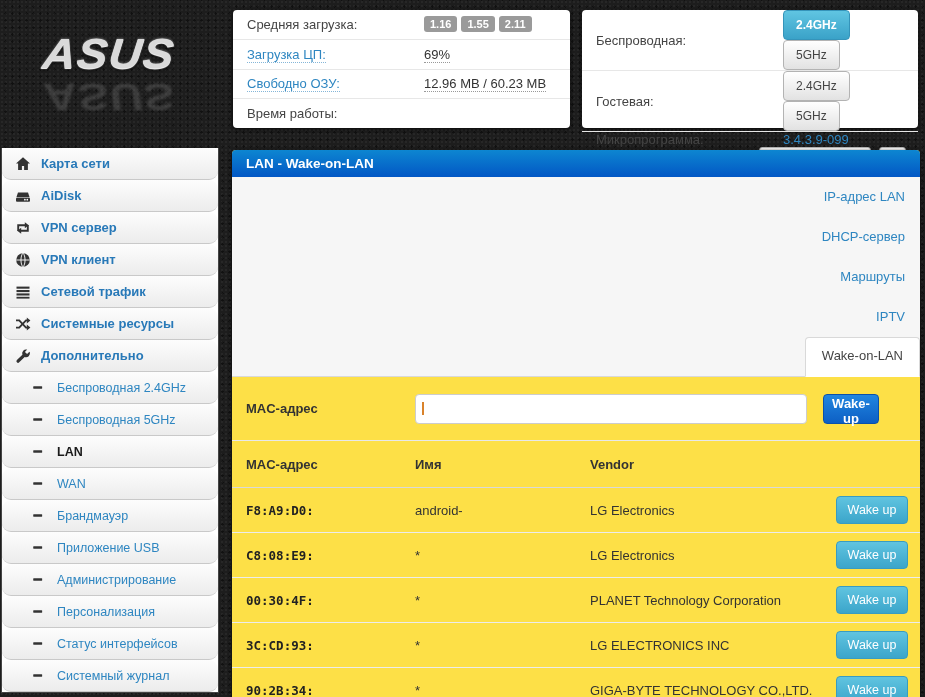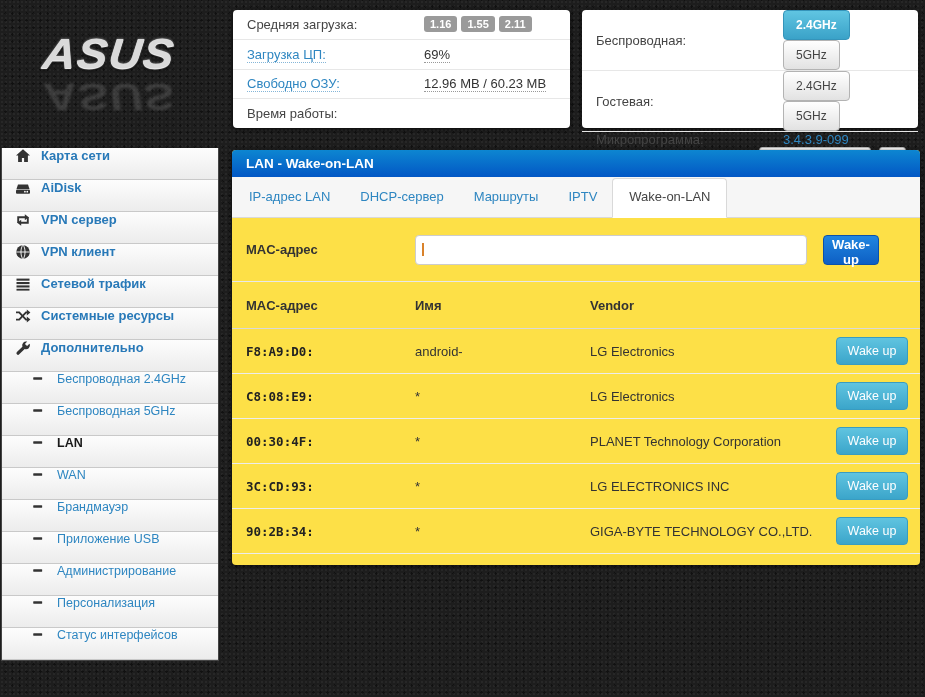--- a/index.html
+++ b/index.html
@@ -20,21 +20,21 @@
     color:#d9d9d9;transform:skewX(-6deg) scaleY(.92);line-height:1;
     text-shadow:0 1px 1px #fff,0 -1px 2px #555,0 2px 3px rgba(0,0,0,.8);}
   .logo-reflect{font-size:46px;font-weight:bold;font-style:italic;letter-spacing:1px;
     color:#8a8a8a;transform:skewX(-6deg) scaleY(-.85);opacity:.28;line-height:.9;
     filter:blur(1px);}
   
   .sidebar{position:absolute;left:1px;top:148px;width:216px;background:#fff;
     border:1px solid #444;border-top:none;}
   .side-item{height:31px;border-bottom:1px solid #c9c9c9;
     background:linear-gradient(#fdfdfd,#ececec);
-    display:flex;align-items:flex-start;cursor:pointer;}
+    display:flex;align-items:center;cursor:pointer;border-radius:9px;}
   .side-item .icon{width:16px;height:16px;margin-left:13px;flex:0 0 16px;}
   .side-item .icon svg{width:16px;height:16px;display:block;}
   .side-item .lbl{margin-left:10px;font-size:13px;font-weight:bold;color:#2879b8;}
   .side-item.sub .icon{margin-left:30px;width:13px;height:13px;flex:0 0 13px;}
   .side-item.sub .icon svg{width:13px;height:13px;}
   .side-item.sub .lbl{font-weight:normal;font-size:12.5px;color:#2e86c1;margin-left:12px;}
   .side-item.active .lbl{color:#1a1a1a;font-weight:bold;}
   
   .info-panel{position:absolute;top:10px;height:118px;background:#fff;border-radius:4px;
     box-shadow:0 1px 4px rgba(0,0,0,.7);display:flex;flex-direction:column;}
@@ -64,21 +64,21 @@
   .power-btn{width:27px;height:25px;margin-left:8px;border:1px solid #b5b5b5;border-radius:3px;
     background:linear-gradient(#fbfbfb,#e9e9e9);display:flex;align-items:center;justify-content:center;cursor:pointer;}
   .power-btn svg{width:15px;height:15px;}
   
   .main-panel{position:absolute;left:232px;top:150px;width:688px;background:#fde047;
     border-radius:4px;box-shadow:0 1px 4px rgba(0,0,0,.7);padding-bottom:11px;}
   .panel-header{height:27px;background:linear-gradient(#0d86d1,#0257c5);
     border-radius:4px 4px 0 0;color:#fff;font-weight:bold;font-size:13.5px;
     display:flex;align-items:center;padding-left:14px;}
   .tabbar{background:#f6f6f6;border-bottom:1px solid #d9d9d9;display:flex;
-    align-items:flex-end;padding-left:2px;border-radius:0;}
+    align-items:flex-end;padding-left:2px;border-radius:0;flex-direction:column;}
   .tab{font-size:13px;color:#2e86c1;padding:12px 15px 13px;cursor:pointer;white-space:nowrap;}
   .tab.active{background:#fff;border:1px solid #d9d9d9;border-bottom:1px solid #fff;
     border-radius:4px 4px 0 0;color:#444;margin-bottom:-1px;padding:10px 16px 13px;text-align:right;}
   .form-row{height:63px;display:flex;align-items:center;padding:0 14px;
     border-bottom:1px solid #e8e8e8;}
   .form-label{width:169px;flex:0 0 169px;font-size:13px;font-weight:bold;color:#333;}
   .input-wrap{position:relative;width:392px;height:30px;}
   .mac-input{width:100%;height:100%;box-sizing:border-box;border:1px solid #ccc;
     border-radius:4px;background:#fff;font-size:13px;padding:0 8px;outline:none;
     font-family:"Liberation Sans",sans-serif;}
@@ -239,20 +239,28 @@
     <span class="lbl">Персонализация</span>
   </div>
     <div class="side-item sub">
     <span class="icon">
         <svg viewBox="0 0 16 16">
           <rect x="1.5" y="6.5" width="11" height="3" rx=".6" fill="#333"></rect>
         </svg>
       </span>
     <span class="lbl">Статус интерфейсов</span>
   </div>
+    <div class="side-item sub">
+    <span class="icon">
+        <svg viewBox="0 0 16 16">
+          <rect x="1.5" y="6.5" width="11" height="3" rx=".6" fill="#333"></rect>
+        </svg>
+      </span>
+    <span class="lbl">Системный журнал</span>
+  </div>
   </nav>
 
 <div class="info-panel status-panel" id="status-panel">
     <div class="info-row">
     <div class="info-label"><span>Средняя загрузка:</span></div>
     <div class="info-value"><span class="badge">1.16</span><span class="badge">1.55</span><span class="badge">2.11</span></div>
   </div>
     <div class="info-row">
     <div class="info-label link"><span>Загрузка ЦП:</span></div>
     <div class="info-value dotted"><span>69%</span></div>

